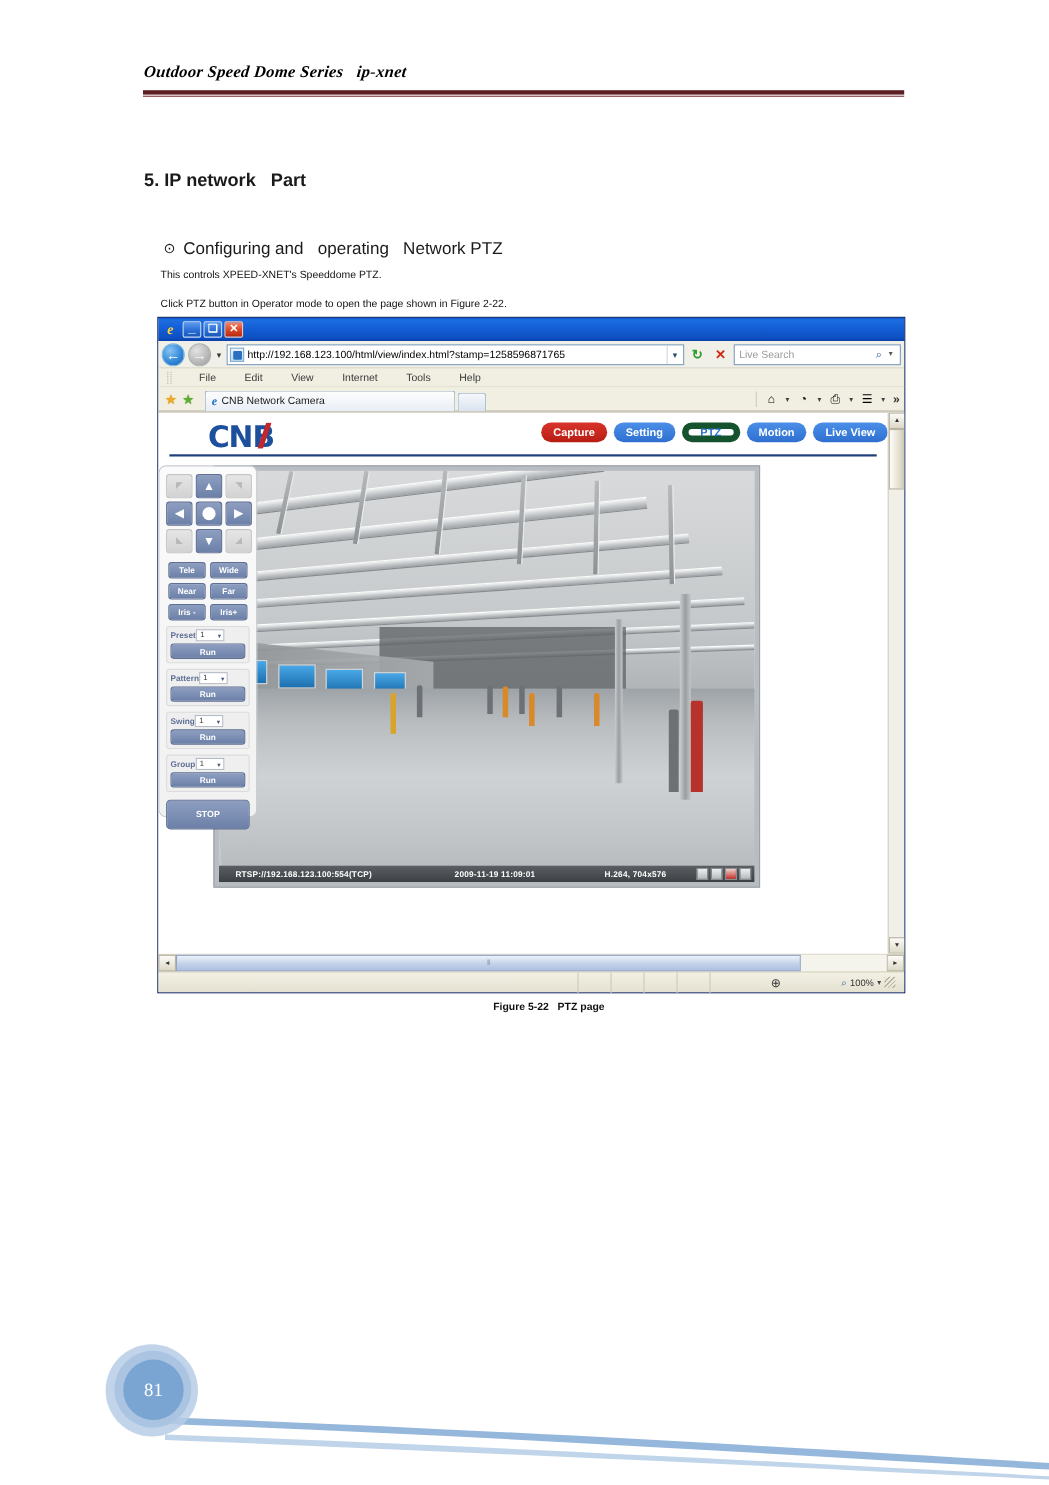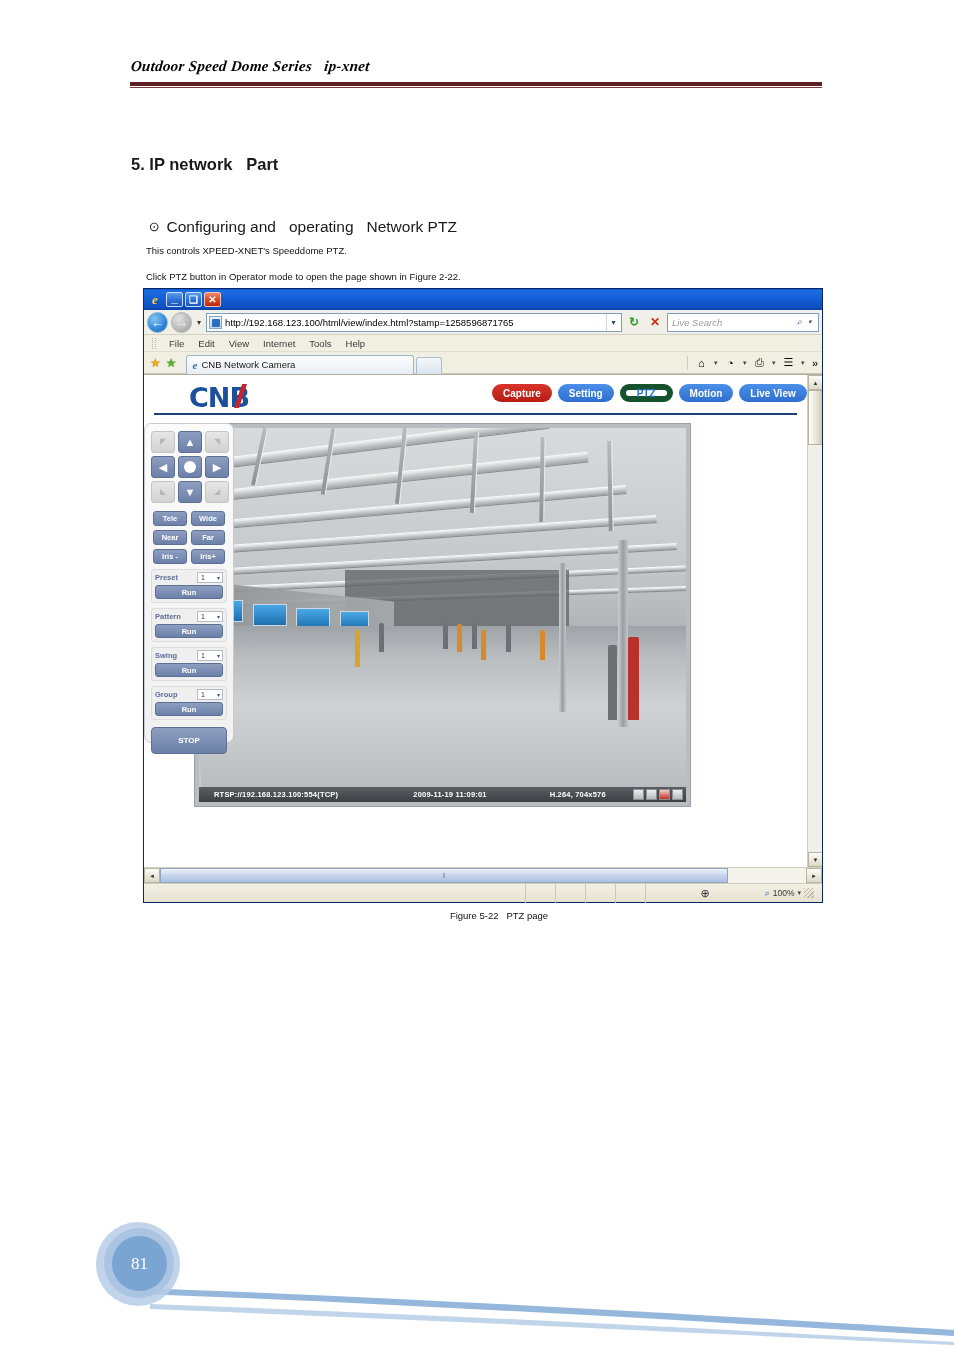--- a/index.html
+++ b/index.html
@@ -118,30 +118,30 @@
     overflow: hidden; font-family: "Liberation Sans", sans-serif;
   }
   .addr-caret { width: 14px; text-align: center; color: #24486f; font-size: 8px;
     border-left: 1px solid #cdd8e2; height: 100%; line-height: 17px; }
   .mini-btn { width: 18px; height: 19px; display:flex; align-items:center; justify-content:center;
     font-size: 12px; font-weight: bold; }
   .mini-btn.refresh { color: #2a9d2a; }
   .mini-btn.stop { color: #cc2b14; }
   .searchbox {
     width: 152px; height: 19px; background: #fff; border: 1px solid #7f9db9;
-    display: flex; align-items: center; padding-left: 4px; font-style: italic;
+    display: flex; align-items: center; padding-left: 4px;
   }
   .searchbox .ph { flex:1 1 auto; font-size: 9.5px; color: #9a9a9a; }
   .searchbox .mag { width: 18px; text-align:center; color:#2b5f9e; font-size:10px; }
   .searchbox .sdrop { width: 10px; font-size: 7px; color:#555; }
 
   
   .menubar {
     height: 17px; display: flex; align-items: center;
-    background: #f1efe2; padding-left: 8px; gap: 0;
+    background: #f1efe2; padding-left: 8px; gap: 12px;
     border-bottom: 1px solid #e2dfd0;
   }
   .menubar .grip { width:4px; height:11px; border-left:1px dotted #b9b4a0; border-right:1px dotted #b9b4a0; margin-right:6px; }
   .menu-item { font-size: 9.5px; color: #3a3a3a; padding: 0 7px; }
 
   
   .favrow {
     height: 22px; display: flex; align-items: center;
     background: #f1efe2; padding-left: 6px; gap: 5px;
     border-bottom: 1px solid #c9c5b2;
@@ -314,21 +314,21 @@
     width:34px; height:15px; border-radius:3px;
     background: linear-gradient(to bottom,#8d9ec0,#6c80a8);
     border:1px solid #5d6f94;
     color:#fff; font-size:7.5px; font-weight:bold;
     display:flex; align-items:center; justify-content:center;
   }
   .grp {
     margin-top:5px; background:#efefef; border:1px solid #dcdcdc;
     border-radius:3px; padding:2px 3px 3px;
   }
-  .grp-top { display:flex; align-items:center; justify-content:space-between; margin-bottom:2px; }
+  .grp-top { display:flex; align-items:center; justify-content:flex-start; margin-bottom:2px; }
   .grp-lbl { font-size:7.5px; color:#5d6f94; font-weight:bold; }
   .sel {
     width:26px; height:11px; background:#fff; border:1px solid #b6bcc6;
     display:flex; align-items:center; font-size:7px; color:#333; padding-left:3px;
     position:relative;
   }
   .sel .car { position:absolute; right:2px; font-size:6px; color:#4a5a78; }
   .runbtn {
     width:100%; height:14px; border-radius:3px;
     background: linear-gradient(to bottom,#8d9ec0,#6c80a8);
@@ -367,21 +367,21 @@
   .st-seg { height:19px; border-left:1px solid #cdc9b6; }
   .st-globe { width:20px; display:flex; align-items:center; justify-content:center; font-size:11px; }
   .st-zoom { margin-left:auto; display:flex; align-items:center; gap:3px; padding-right:6px; }
   .st-zoom .mag { color:#2b5f9e; font-size:9px; }
   .st-grip { width:10px; height:10px; margin-right:2px;
     background: repeating-linear-gradient(135deg,#b8b3a0 0 1px,transparent 1px 3px); }
 
   
   .fig-cap {
     position: absolute; left: 0; right: 0; top: 910px;
-    text-align: center; font-size: 9.5px; font-weight: normal; color: #111;
+    text-align: center; font-size: 9.5px; font-weight: bold; color: #111;
     white-space: pre;
     padding-left: 44px;
   }
 
   
   .footer-swoosh { position:absolute; left:0; bottom:0; width:954px; height:180px; pointer-events:none; }
   .pagenum-wrap { position:absolute; left:96px; top:1218px; width:96px; height:92px; }
   .ring { position:absolute; border-radius:50%; }
   .ring1 { left:0;  top:4px;  width:84px; height:84px; background:#b7cde6; opacity:.85; }
   .ring2 { left:8px; top:10px; width:70px; height:70px; background:#a7c2e0; opacity:.9; }

